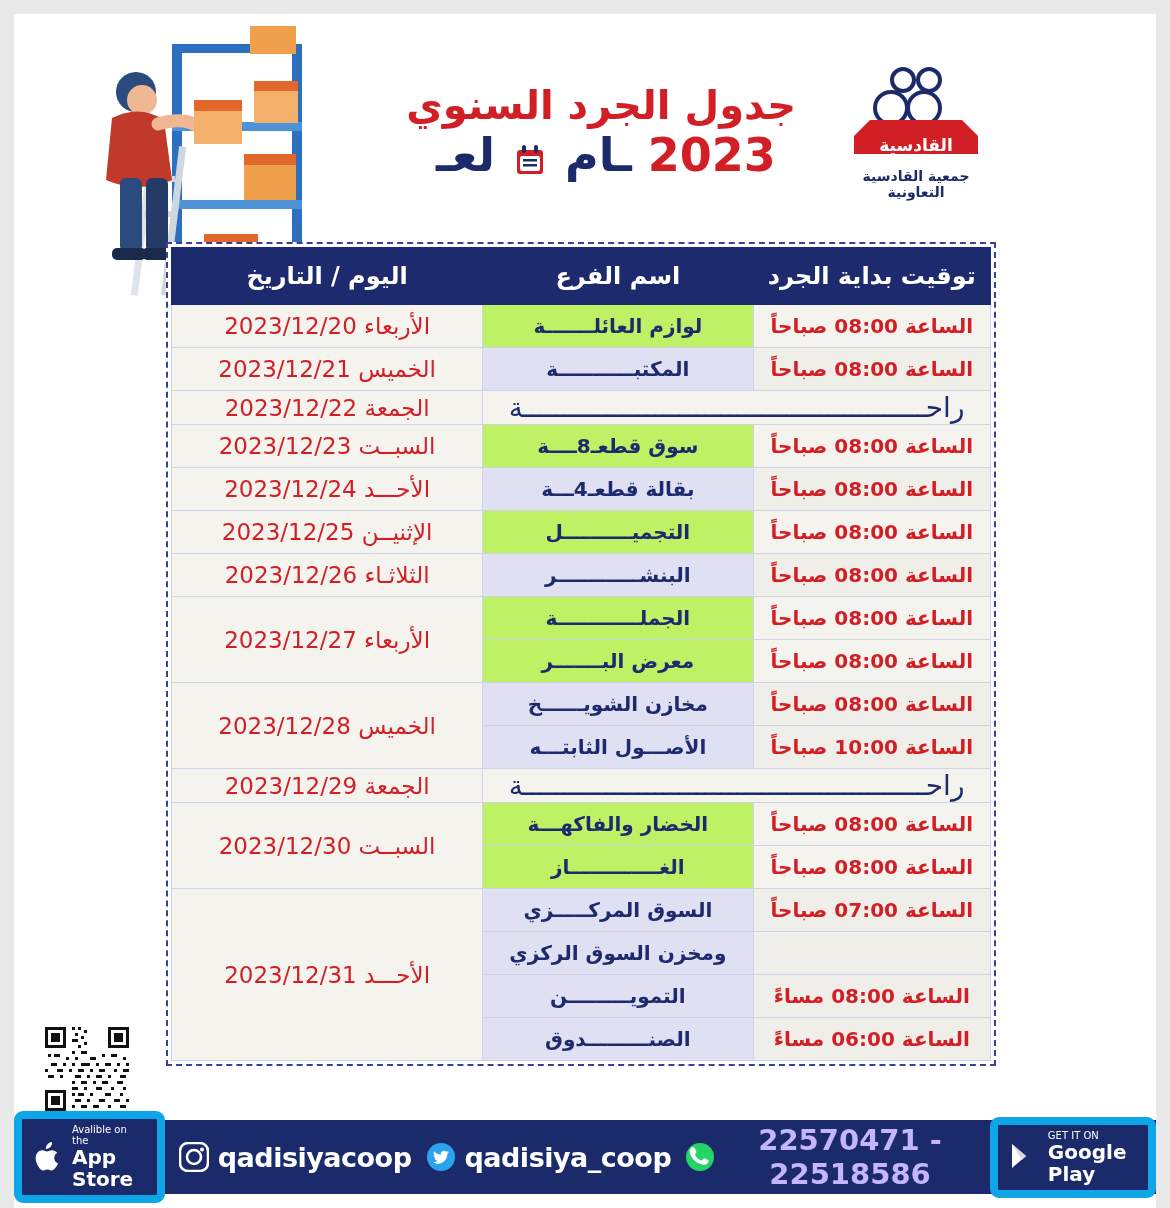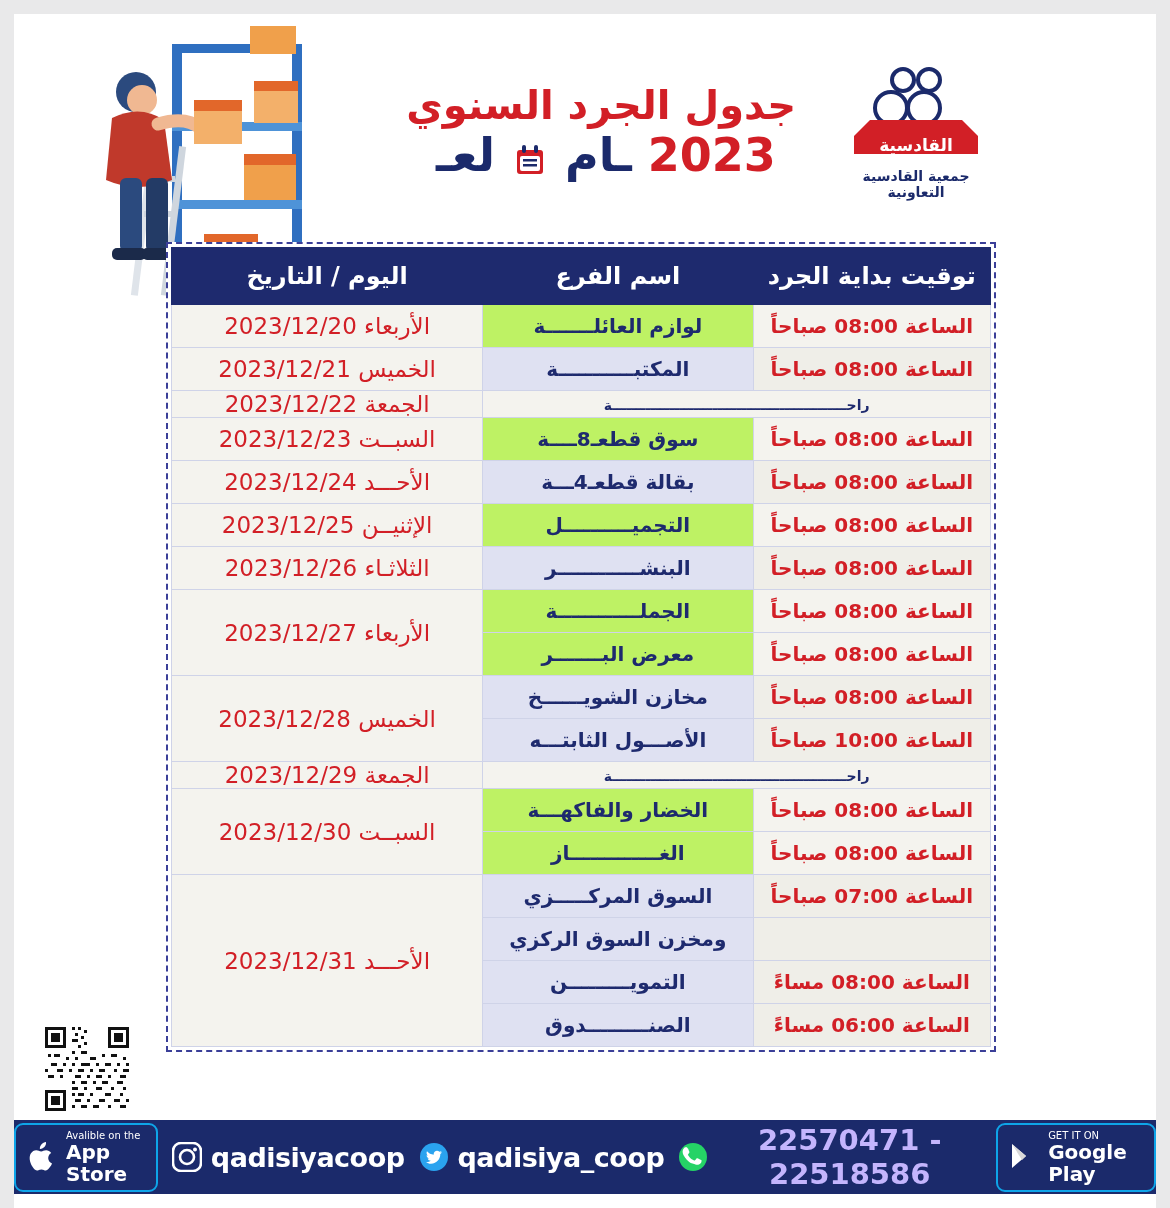--- a/index.html
+++ b/index.html
@@ -183,22 +183,22 @@
   tr.alt .branch-cell .sub { background: #dfe1f2; }
   tr.alt .time-cell .sub { background: #efeee8; }
 
   
   td.holiday-cell {
     background: #f4f3ee;
     text-align: center;
     padding: 10px 14px;
   }
   .holiday-text {
-    font-size: 14px;
-    font-weight: bold;
+    font-size: 28px;
+    font-weight: normal;
     color: #1e2a6e;
     letter-spacing: 0;
     white-space: nowrap;
   }
 
   
   .qr {
     position: absolute;
     bottom: 80px;
     left: 28px;
@@ -216,21 +216,21 @@
     display: flex;
     align-items: center;
     justify-content: center;
     gap: 14px;
     direction: ltr;
   }
   .store-badge {
     display: flex;
     align-items: center;
     gap: 8px;
-    border: 2px solid #0ea5e9;
+    border: 8px solid #0ea5e9;
     border-radius: 9px;
     padding: 5px 12px;
     color: #ffffff;
     background: #1b2a6b;
   }
   .store-badge .b-small {
     font-size: 10px;
     line-height: 1.1;
     display: block;
   }

